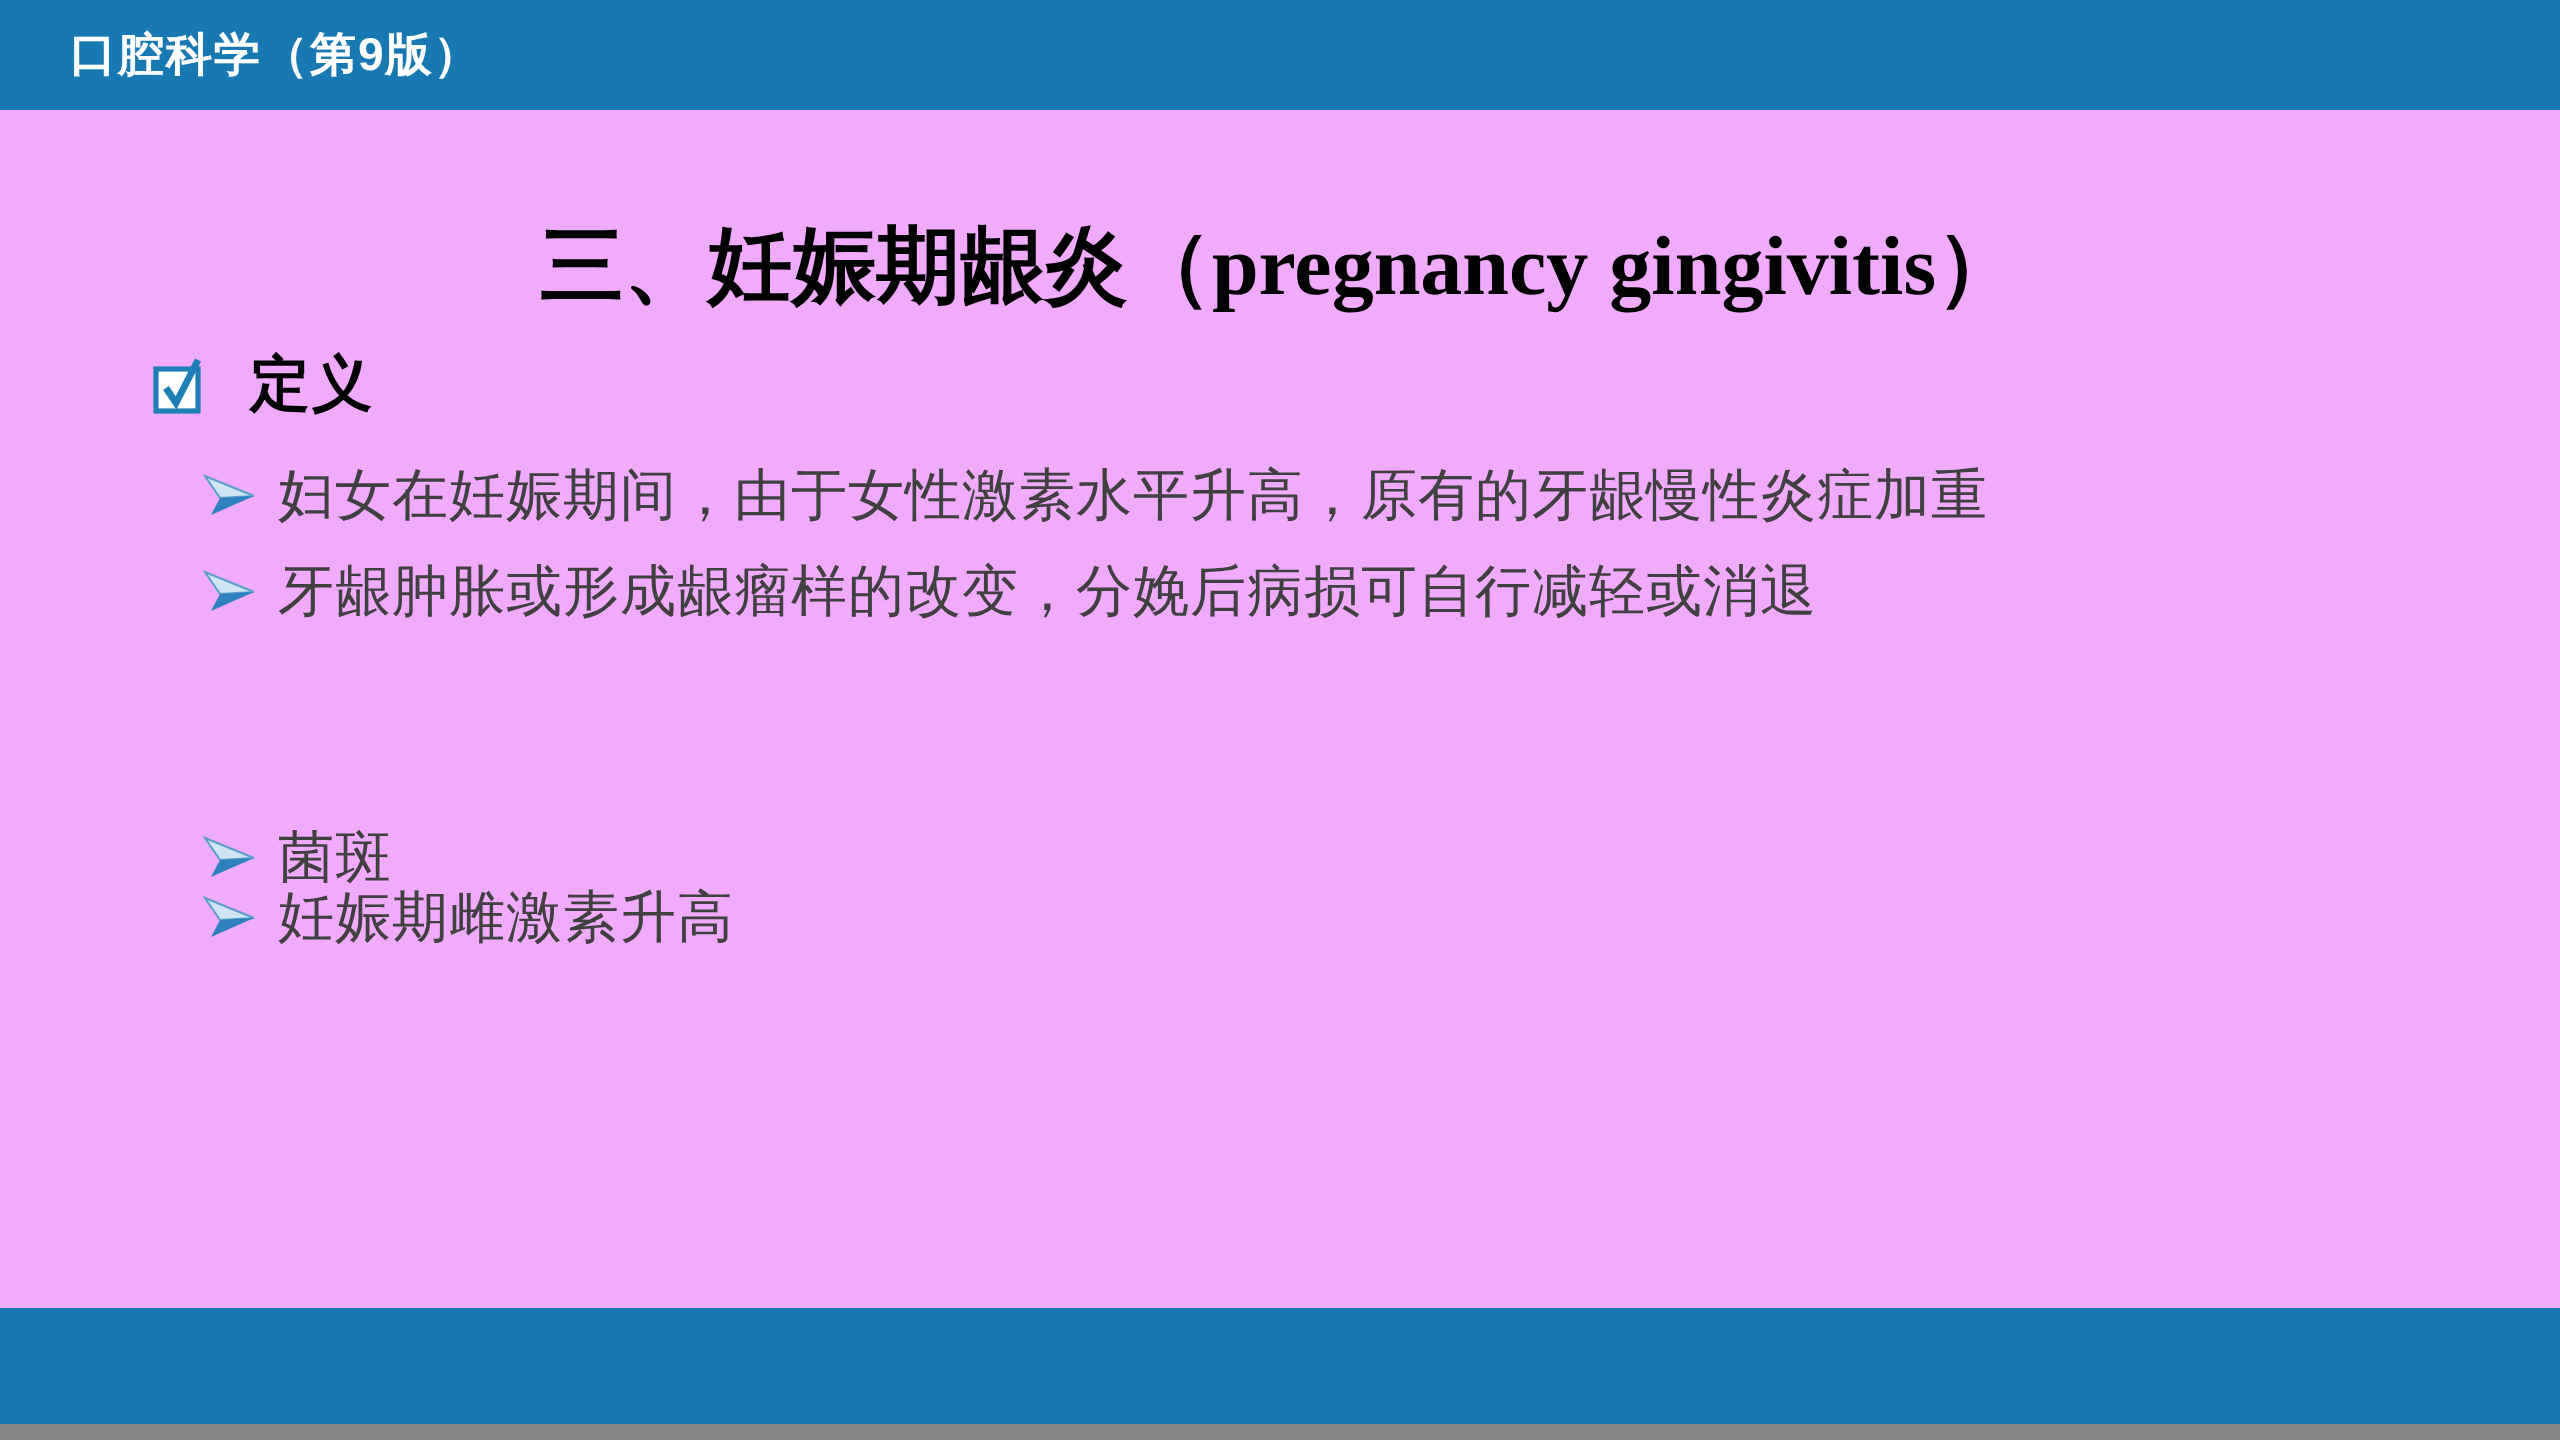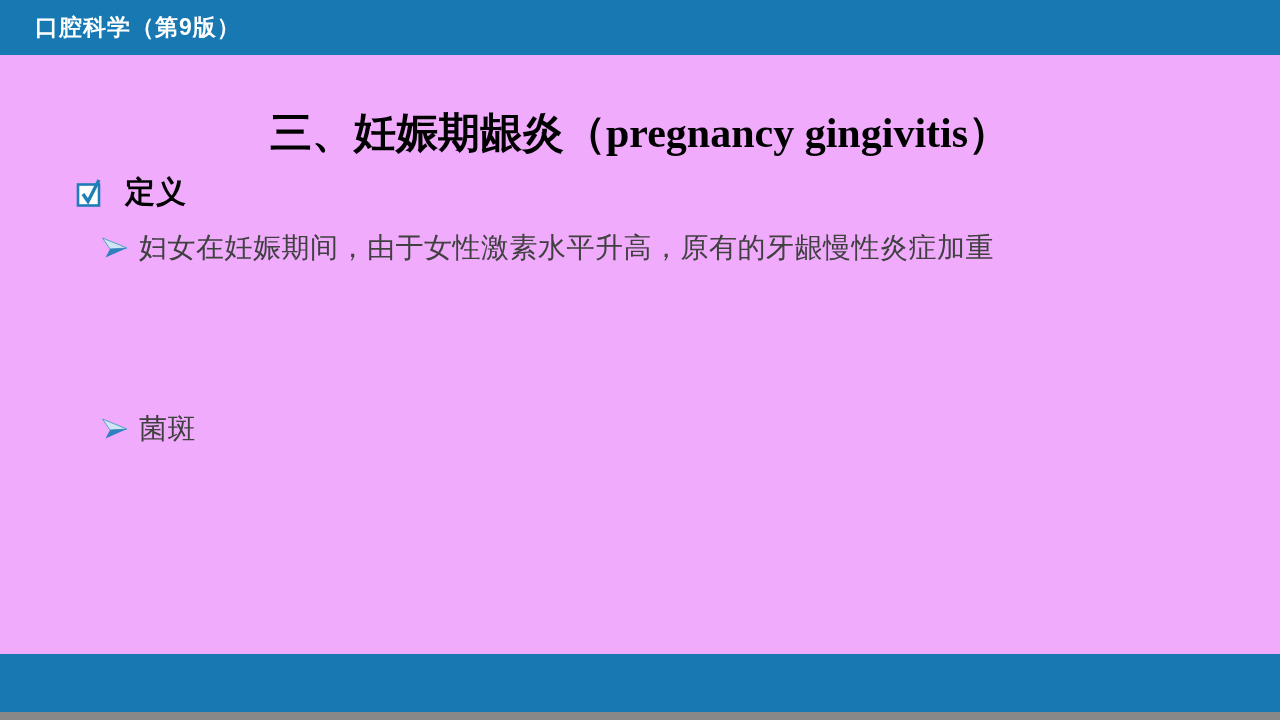--- a/index.html
+++ b/index.html
@@ -114,26 +114,40 @@
   </div>
 
   <div class="item-row" style="top:230px;">
     <svg class="icon-box" width="28" height="22" viewBox="0 0 28 22">
       <polygon points="1.5,1 26,11 9,12" fill="#CFE5F3" stroke="#5B9EC9" stroke-width="1"></polygon>
       <polygon points="9,12 26,11 4.5,20.5" fill="#2E81BD"></polygon>
     </svg>
     <span class="item-text">妇女在妊娠期间，由于女性激素水平升高，原有的牙龈慢性炎症加重</span>
   </div>
 
+  <div class="item-row" style="top:278px;">
+    <svg class="icon-box" width="28" height="22" viewBox="0 0 28 22">
+      <polygon points="1.5,1 26,11 9,12" fill="#CFE5F3" stroke="#5B9EC9" stroke-width="1"></polygon>
+      <polygon points="9,12 26,11 4.5,20.5" fill="#2E81BD"></polygon>
+    </svg>
+    <span class="item-text">牙龈肿胀或形成龈瘤样的改变，分娩后病损可自行减轻或消退</span>
+  </div>
 
 
   <div class="item-row" style="top:411px;">
     <svg class="icon-box" width="28" height="22" viewBox="0 0 28 22">
       <polygon points="1.5,1 26,11 9,12" fill="#CFE5F3" stroke="#5B9EC9" stroke-width="1"></polygon>
       <polygon points="9,12 26,11 4.5,20.5" fill="#2E81BD"></polygon>
     </svg>
     <span class="item-text">菌斑</span>
   </div>
 
+  <div class="item-row" style="top:441px;">
+    <svg class="icon-box" width="28" height="22" viewBox="0 0 28 22">
+      <polygon points="1.5,1 26,11 9,12" fill="#CFE5F3" stroke="#5B9EC9" stroke-width="1"></polygon>
+      <polygon points="9,12 26,11 4.5,20.5" fill="#2E81BD"></polygon>
+    </svg>
+    <span class="item-text">妊娠期雌激素升高</span>
+  </div>
 
   <footer class="bottombar"></footer>
 
 </div>
 
 </body></html>

